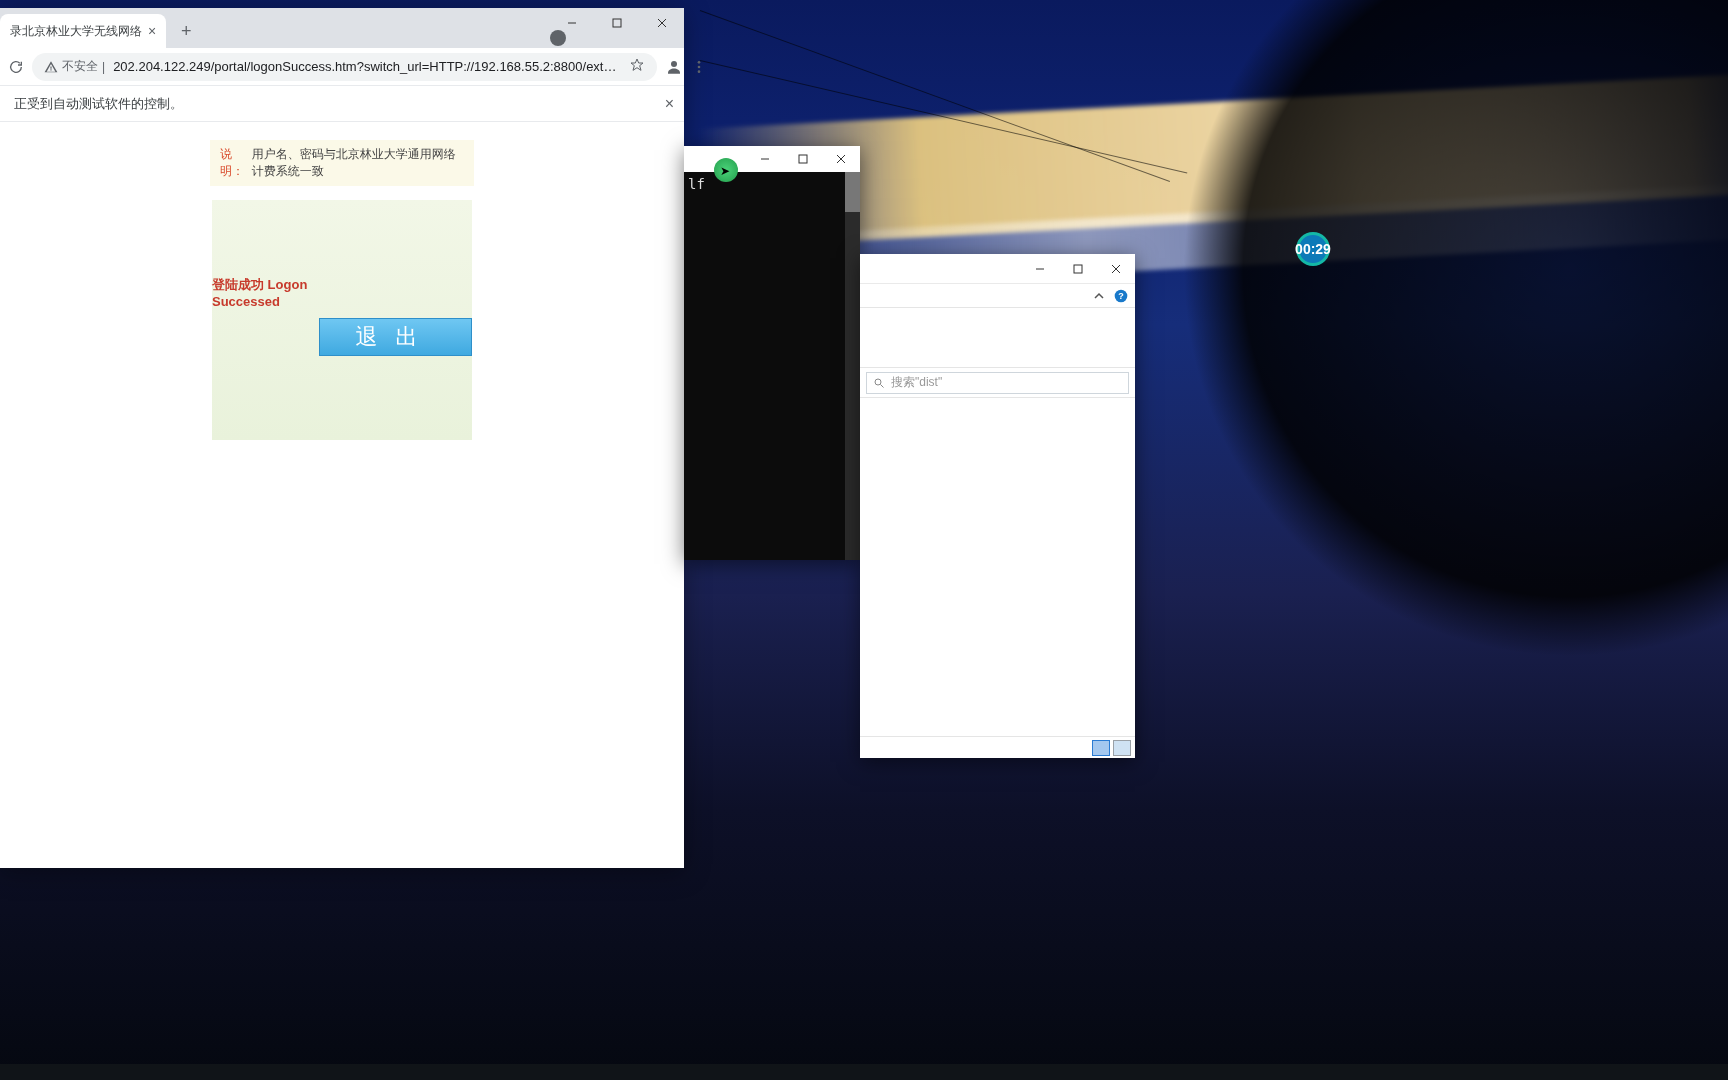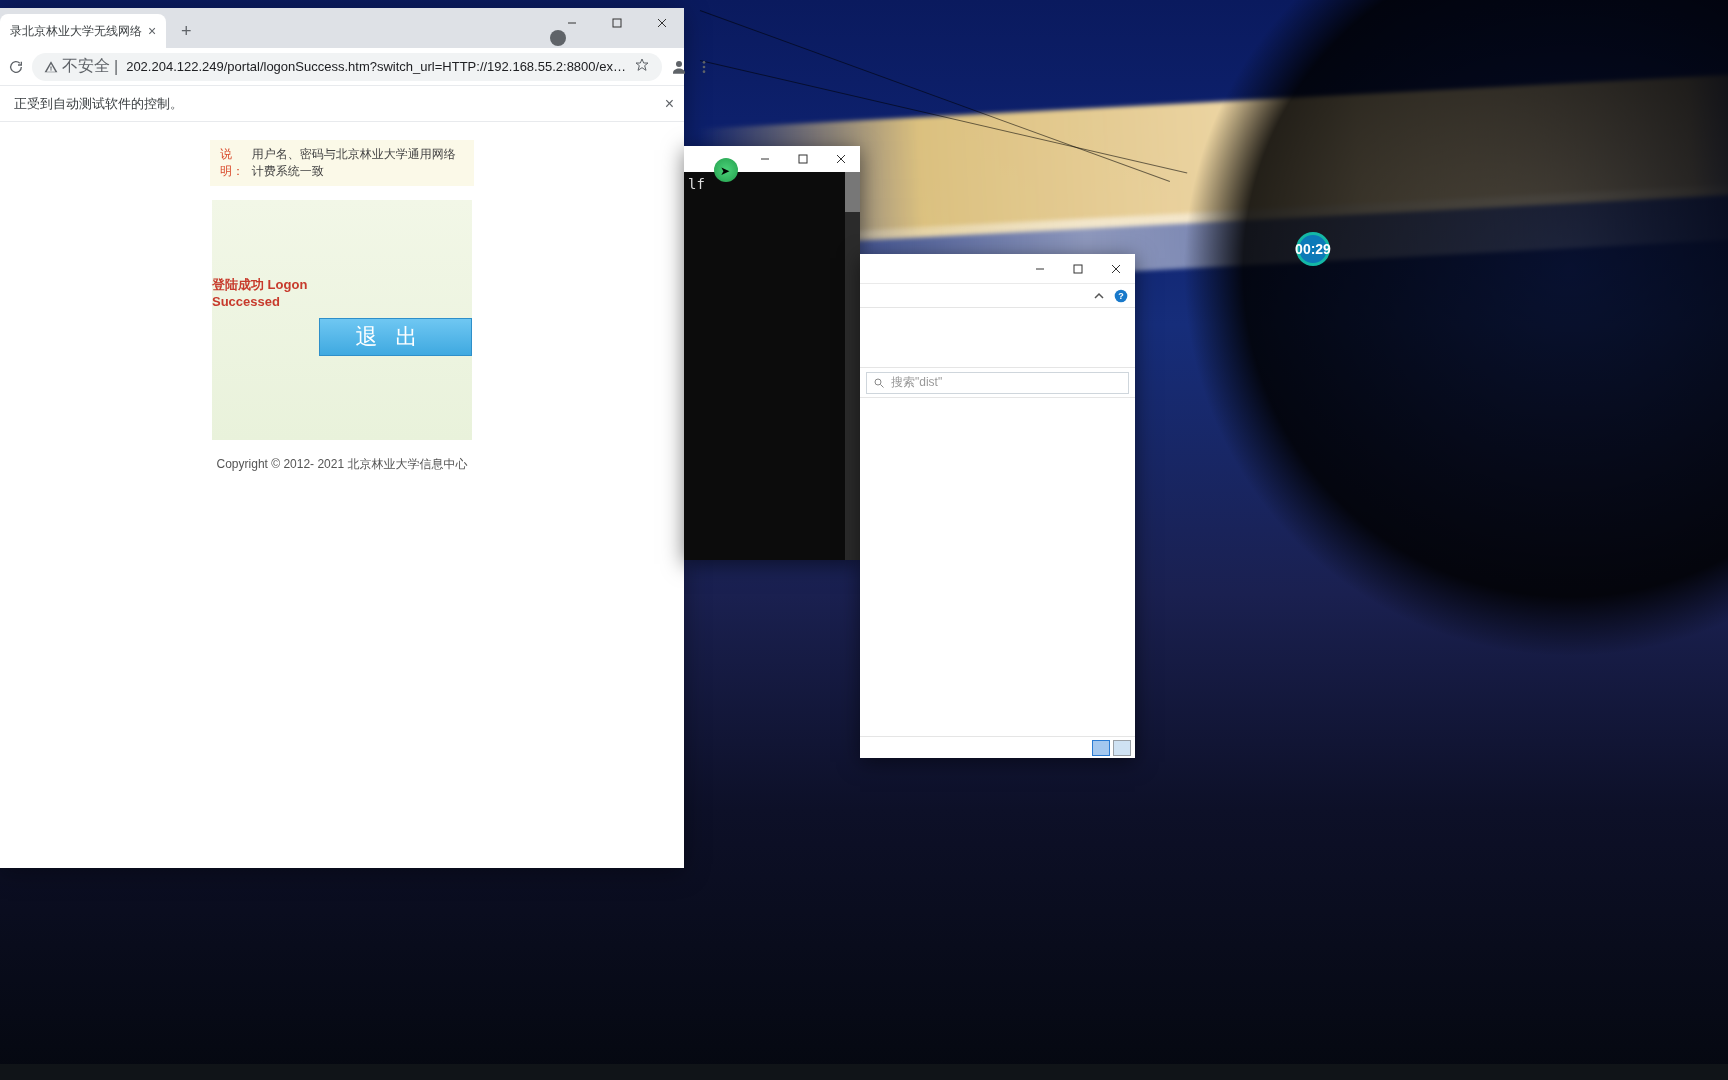--- a/index.html
+++ b/index.html
@@ -51,21 +51,21 @@
 }
 .chrome-addr {
   height: 38px; background:#fff; display:flex; align-items:center; padding:0 8px; gap:8px;
   border-bottom: 1px solid #e8eaed;
 }
 .nav-icon { width:22px;height:22px;display:flex;align-items:center;justify-content:center;color:#5f6368;cursor:pointer;border-radius:50%; }
 .addr-bar {
   flex:1; height:28px; background:#f1f3f4; border-radius:14px;
   display:flex; align-items:center; padding:0 12px; font-size:13px; color:#5f6368; gap:8px;
 }
-.addr-warn { display:flex;align-items:center;gap:4px;color:#5f6368;font-size:16px; }
+.addr-warn { display:flex;align-items:center;gap:4px;color:#5f6368;font-size:12px; }
 .addr-url { flex:1;overflow:hidden;white-space:nowrap;text-overflow:ellipsis;color:#202124; }
 .star-icon { color:#5f6368; }
 .infobar {
   height:36px;background:#fff;border-bottom:1px solid #e8eaed;
   display:flex;align-items:center;padding:0 14px;font-size:13px;color:#3c4043;position:relative;
 }
 .infobar-close{position:absolute;right:10px;color:#5f6368;cursor:pointer;font-size:16px;}
 .page-area{
   height: calc(100% - 114px); overflow:auto; background:#fff;
 }
@@ -249,21 +249,20 @@
   <div class="page-area">
     <div class="portal">
       <div class="note-bar">
         <span class="lbl">说明：</span>
         <span class="txt">用户名、密码与北京林业大学通用网络计费系统一致</span>
       </div>
       <div class="portal-body">
         <div class="status-msg">登陆成功 Logon Successed</div>
         <div class="logout-btn">退出</div>
       </div>
-      <div class="copyright">Copyright © 2012- 2021   北京林业大学信息中心</div>
     </div>
   </div>
 </div>
 
 <div class="console">
   <div class="console-title">
     <div class="click-dot"></div>
     <span class="cursor-arrow">➤</span>
     <div class="cwin">
       <div class="win-btn">

